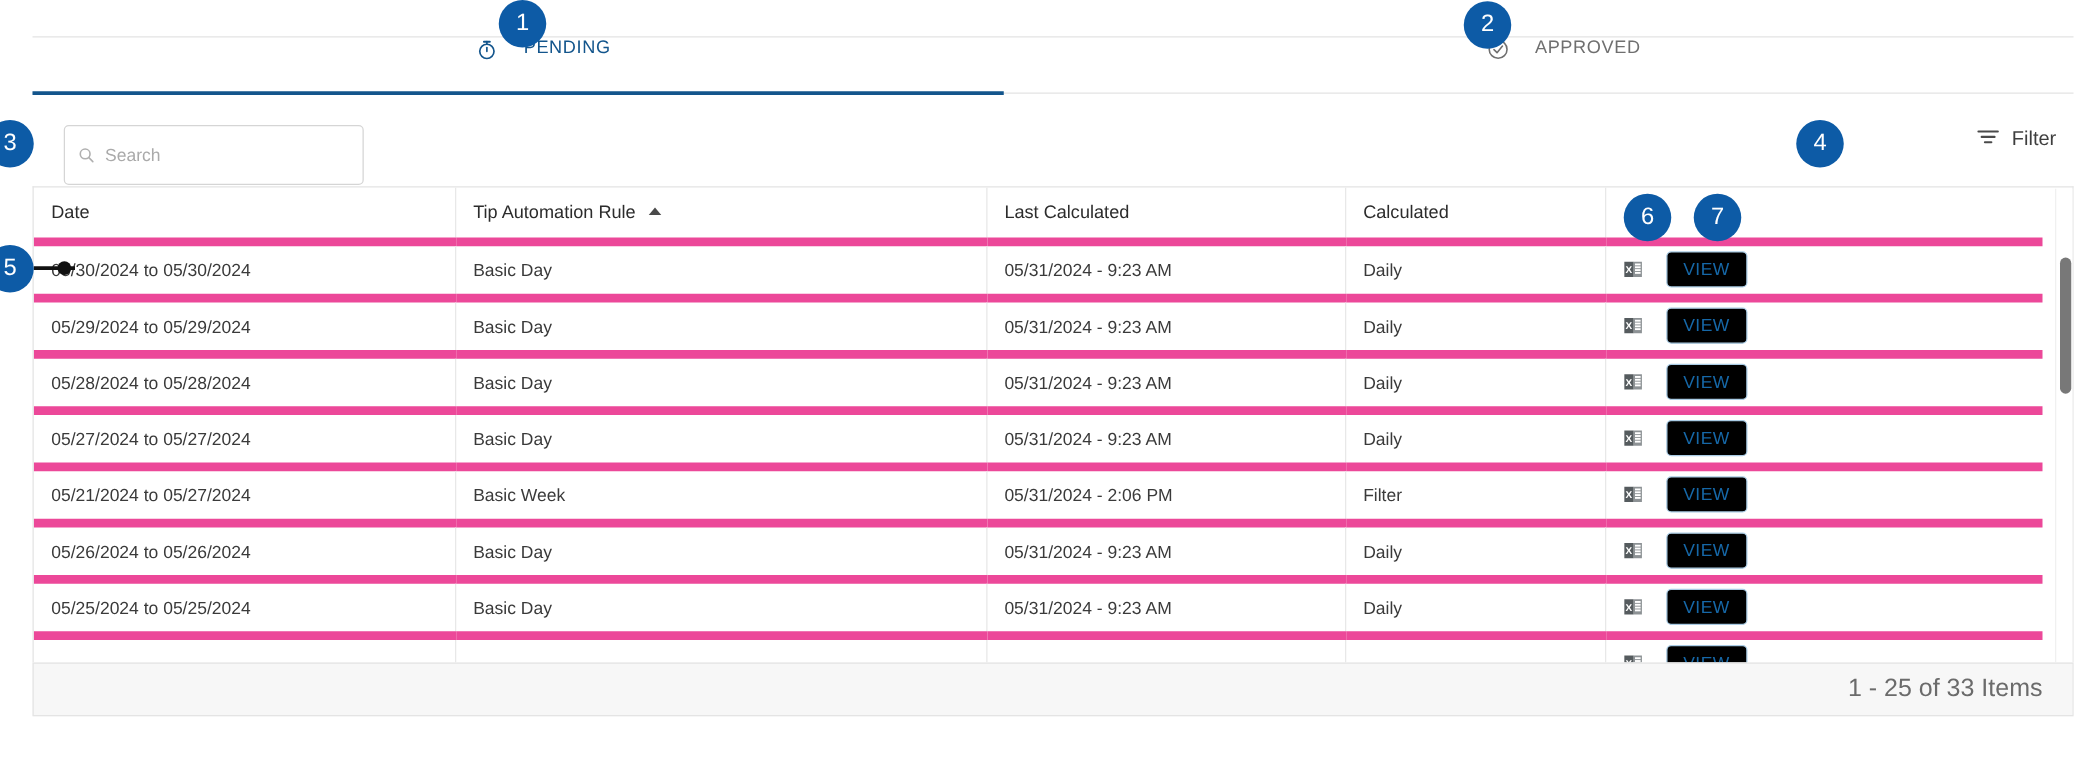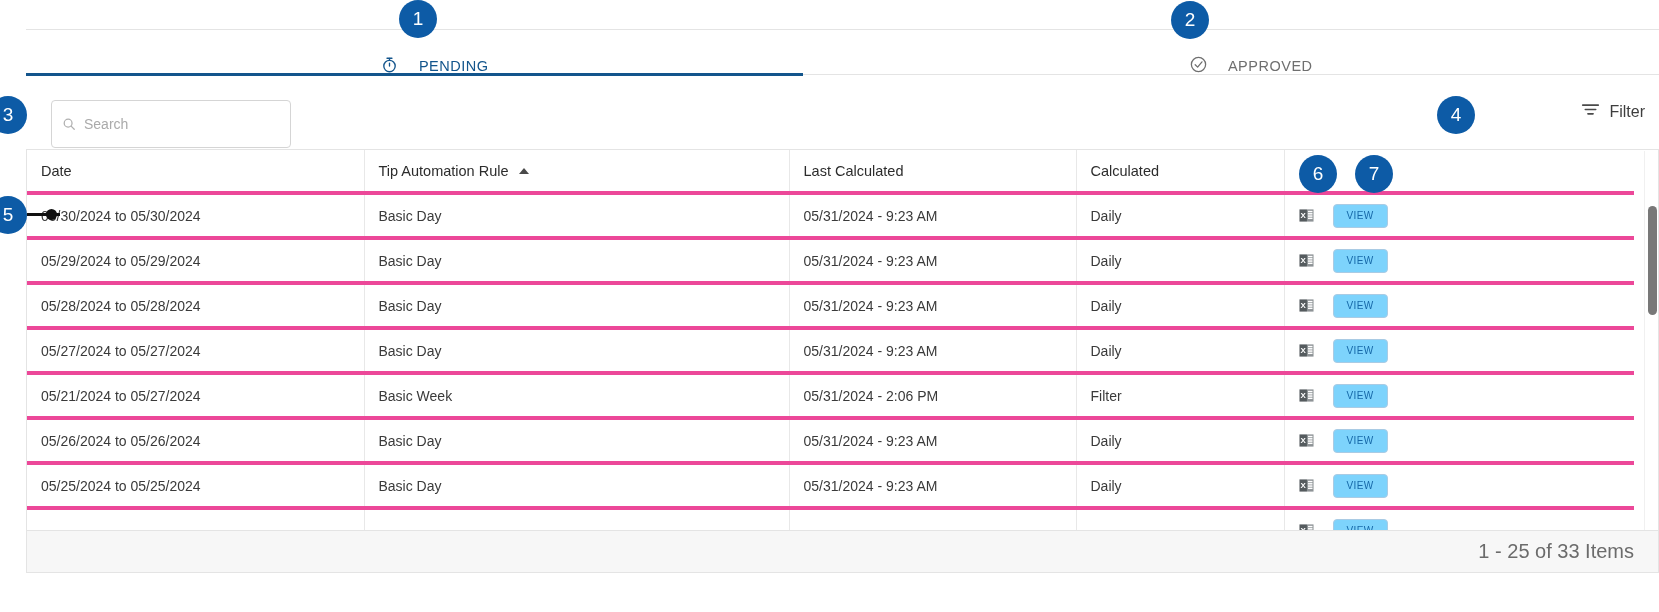--- a/index.html
+++ b/index.html
@@ -27,21 +27,21 @@
     width: 1633px;
     height: 46px;
     border-top: 1px solid #e4e4e4;
     border-bottom: 1px solid #e4e4e4;
     display: flex;
     background: #ffffff;
   }
   .tab {
     flex: 1 1 0;
     display: flex;
-    align-items: flex-end;
+    align-items: flex-start;
     justify-content: center;
     gap: 20px;
     height: 100%;
     cursor: pointer;
     user-select: none;
   }
   .tab-label {
     font-size: 14.5px;
     letter-spacing: 0.5px;
     font-weight: 400;
@@ -122,21 +122,21 @@
     border-bottom: none;
     overflow: hidden;
   }
   table.grid {
     width: 1607px;
     border-collapse: collapse;
     table-layout: fixed;
   }
   table.grid th, table.grid td {
     border-right: 1px solid #e8e8e8;
-    border-bottom: 4px solid #ec4899;
+    border-bottom: 7px solid #ec4899;
     text-align: left;
     padding: 0 14px;
     height: 45px;
     vertical-align: middle;
     font-weight: 400;
     white-space: nowrap;
     overflow: hidden;
   }
   table.grid th {
     font-size: 14.5px;
@@ -169,24 +169,24 @@
   .actions-cell {
     display: flex;
     align-items: center;
     gap: 19px;
     height: 100%;
   }
   .excel-icon { cursor: pointer; display: flex; align-items: center; }
   .view-btn {
     border: 1px solid #a9cbe4;
     border-radius: 4px;
-    background: #7dd3fc;
+    background: #000000;
     color: #1668a8;
     font-family: "Liberation Sans", sans-serif;
-    font-size: 10px;
+    font-size: 14px;
     letter-spacing: 0.4px;
     padding: 5px 13px;
     cursor: pointer;
     line-height: 1.2;
   }
 
   
   .grid-scrollbar {
     position: absolute;
     right: 0px;

